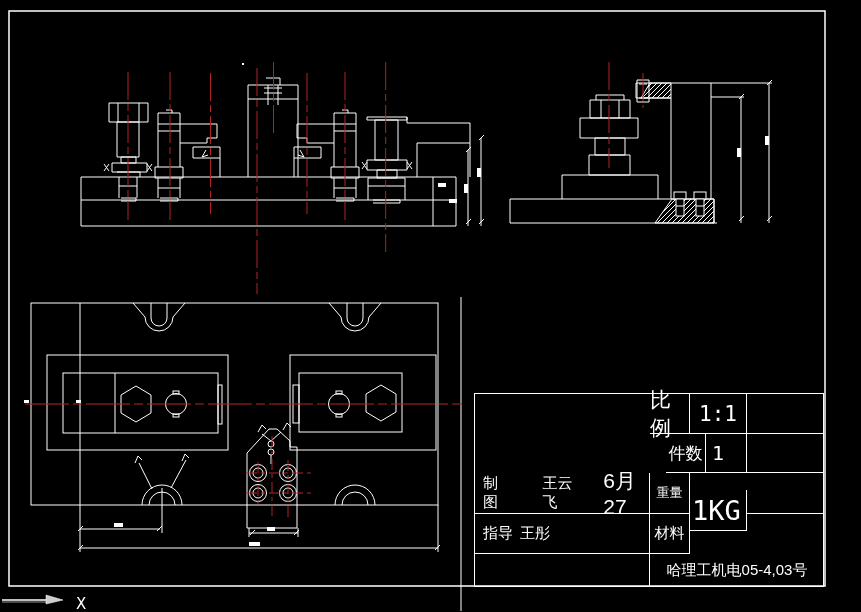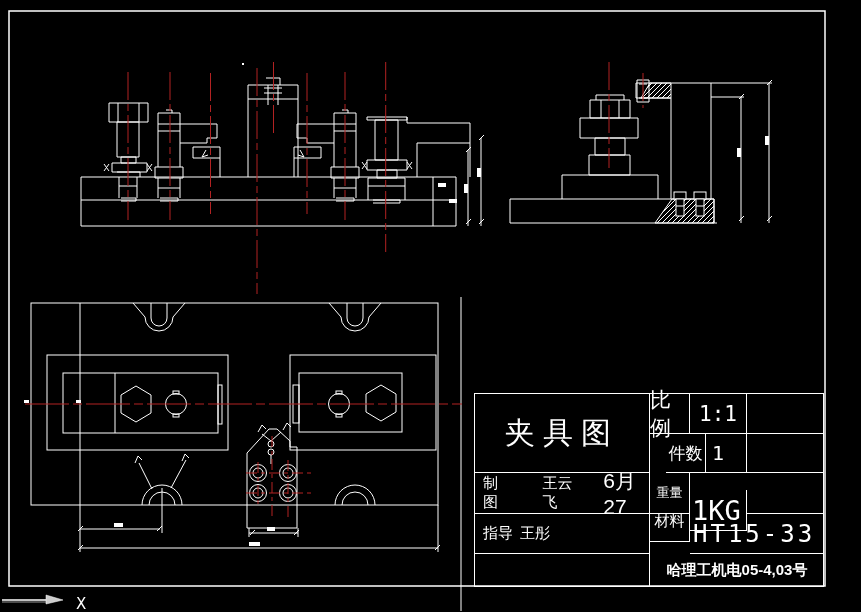--- a/index.html
+++ b/index.html
@@ -21,24 +21,24 @@
   .c-qty-v{left:215px;top:40px;width:57px;height:39px;justify-content:center;font-size:20px;}
   .c-e2{left:272px;top:40px;width:77px;height:39px;}
   .c-drawn{left:0;top:79px;width:175px;height:41px;padding-left:8px;font-size:15px;gap:24px;}
   .c-drawn .dname{margin-left:11px;}
   .c-drawn .ddate{font-size:21px;}
   .c-weight-l{left:175px;top:79px;width:40px;height:41px;justify-content:center;font-size:13px;}
   .c-weight-v{left:215px;top:96px;width:57px;height:41px;font-size:27px;padding-left:2px;}
   .c-e3{left:272px;top:79px;width:77px;height:41px;}
   .c-adv{left:0;top:120px;width:175px;height:40px;padding-left:8px;font-size:15px;}
   .c-adv .aname{margin-left:7px;}
-  .c-mat-l{left:175px;top:108px;width:40px;height:40px;justify-content:center;font-size:15px;}
+  .c-mat-l{left:175px;top:120px;width:40px;height:40px;justify-content:center;font-size:15px;}
   .c-mat-v{left:215px;top:120px;width:134px;height:40px;font-size:24px;letter-spacing:3px;padding-left:3px;}
   .c-e4{left:0;top:160px;width:175px;height:32px;}
-  .c-org{left:175px;top:160px;width:174px;height:32px;justify-content:center;font-size:15px;font-weight:bold;}
+  .c-org{left:175px;top:160px;width:174px;height:32px;justify-content:center;font-size:15px;}
   .ucs-x{position:absolute;left:76px;top:595px;color:#fff;font-size:15px;
          font-family:"DejaVu Sans",sans-serif;}
 </style>
 </head>
 <body>
 
 <div class="screen">
 
 <svg width="861" height="612" viewBox="0 0 861 612">
   <defs>
@@ -185,42 +185,38 @@
   </g>
 
   <g>
     <path d="M2 602 H48" stroke="#666" stroke-width="1.5"></path>
     <path d="M2 600 H50" stroke="#fff" stroke-width="1.5"></path>
     <polygon points="46,595 63,600 46,604" fill="#ccc" stroke="#fff" stroke-width="0.5"></polygon>
   </g>
 </svg>
 
 <div class="titleblock">
-  <div class="tb-cell c-title br bb">
-    <span class="cjk">夹具图</span>
-  </div>
   <div class="tb-cell c-scale-l br bb cjk">比例</div>
   <div class="tb-cell c-scale-v br bb cadnum">1:1</div>
   <div class="tb-cell c-e1 bb"></div>
   <div class="tb-cell c-qty-l br bb cjk">件数</div>
   <div class="tb-cell c-qty-v br bb cadnum">1</div>
   <div class="tb-cell c-e2 bb"></div>
   <div class="tb-cell c-drawn br bb">
     <span class="cjk">制图</span>
     <span class="cjk dname">王云飞</span>
     <span class="cjk ddate">6月27</span>
   </div>
   <div class="tb-cell c-weight-l br bb cjk">重量</div>
   <div class="tb-cell c-weight-v br bb cadnum">1KG</div>
   <div class="tb-cell c-e3 bb"></div>
   <div class="tb-cell c-adv br bb">
     <span class="cjk">指导</span>
     <span class="cjk aname">王彤</span>
   </div>
   <div class="tb-cell c-mat-l br bb cjk">材料</div>
-  <div class="tb-cell c-mat-v bb cadnum">HT15-33</div>
   <div class="tb-cell c-e4 br"></div>
   <div class="tb-cell c-org cjk">哈理工机电05-4,03号</div>
 </div>
 
 <div class="ucs-x">X</div>
 
 </div>
 
 </body></html>

